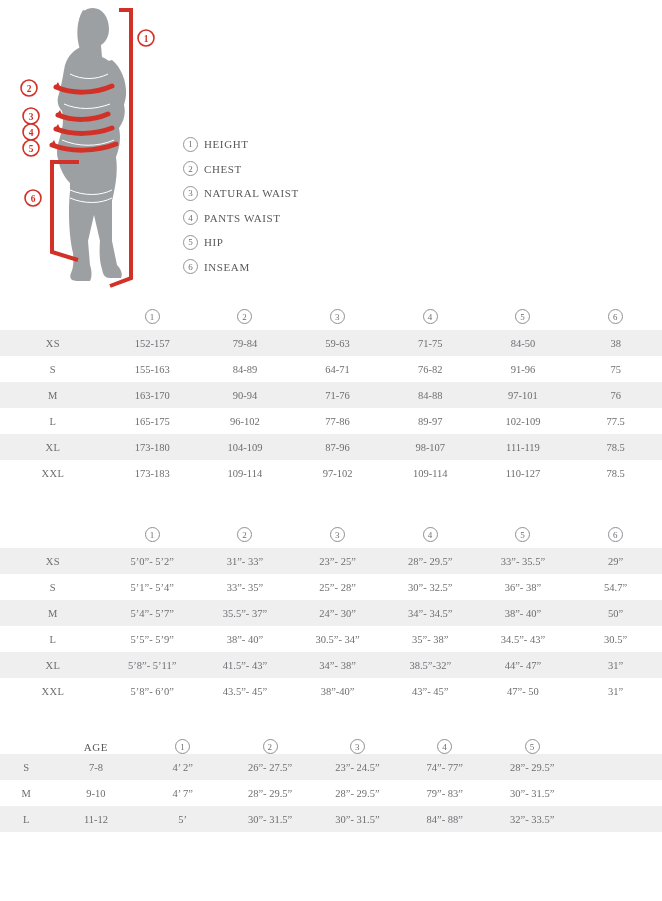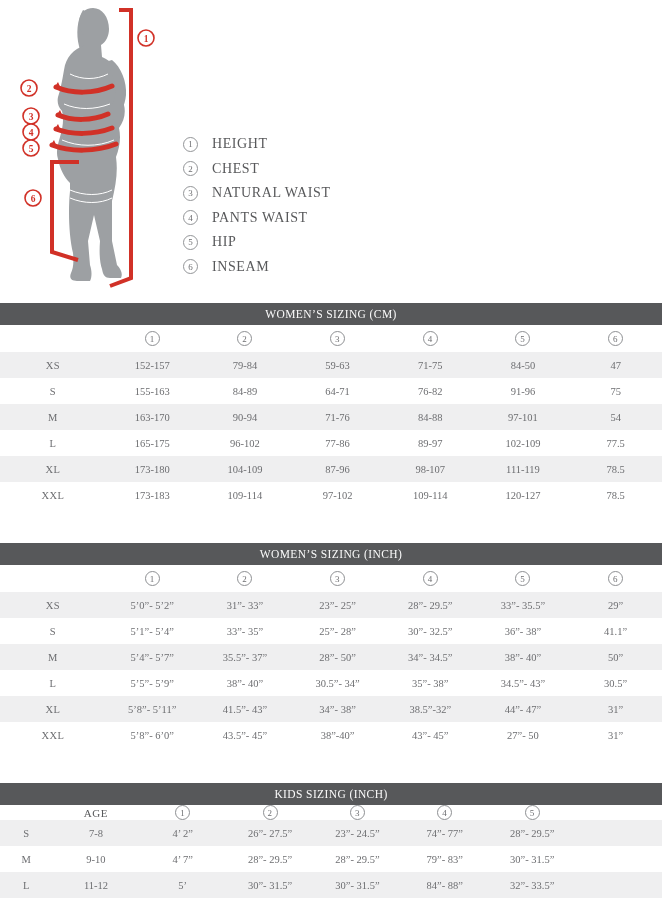--- a/index.html
+++ b/index.html
@@ -19,21 +19,21 @@
   }
 
   .legend { position:absolute; left:183px; top:136px; display:flex; flex-direction:column; }
   .legend-item { display:flex; align-items:center; height:16px; margin-bottom:8.5px; }
   .legend-circle {
     display:inline-flex; align-items:center; justify-content:center;
     width:15px; height:15px; border:1px solid #939598; border-radius:50%;
     font-size:9px; color:#6d6e71; flex:0 0 auto;
   }
   .legend-label {
-    margin-left:14px; font-size:14px; letter-spacing:0.6px; color:#58595b;
+    margin-left:6px; font-size:11px; letter-spacing:0.6px; color:#58595b;
   }
 
   
   .table-block { margin-bottom:35px; }
   .table-title {
     height:22px; background:#57585a; color:#fbfbfb;
     display:flex; align-items:center; justify-content:center;
     font-size:11.5px; letter-spacing:0.4px;
   }
   table.sizing { width:662px; border-collapse:collapse; table-layout:fixed; }
@@ -142,21 +142,20 @@
       <span class="legend-label">HIP</span>
     </div>
     <div class="legend-item">
       <span class="legend-circle">6</span>
       <span class="legend-label">INSEAM</span>
     </div>
   </div>
 </div>
 
 <div class="table-block">
-  <div class="table-title">WOMEN’S SIZING (CM)</div>
   <div>
       <table class="sizing">
         <colgroup>
           <col style="width: 16%;">
           <col style="width: 14%;">
           <col style="width: 14%;">
           <col style="width: 14%;">
           <col style="width: 14%;">
           <col style="width: 14%;">
           <col style="width: 14%;">
@@ -173,39 +172,39 @@
           </tr>
         </thead>
         <tbody>
           <tr>
             <td class="size-cell">XS</td>
             <td class="data-cell">152-157</td>
             <td class="data-cell">79-84</td>
             <td class="data-cell">59-63</td>
             <td class="data-cell">71-75</td>
             <td class="data-cell">84-50</td>
-            <td class="data-cell">47</td>
+            <td class="data-cell">38</td>
           </tr>
           <tr>
             <td class="size-cell">S</td>
             <td class="data-cell">155-163</td>
             <td class="data-cell">84-89</td>
             <td class="data-cell">64-71</td>
             <td class="data-cell">76-82</td>
             <td class="data-cell">91-96</td>
             <td class="data-cell">75</td>
           </tr>
           <tr>
             <td class="size-cell">M</td>
             <td class="data-cell">163-170</td>
             <td class="data-cell">90-94</td>
             <td class="data-cell">71-76</td>
             <td class="data-cell">84-88</td>
             <td class="data-cell">97-101</td>
-            <td class="data-cell">54</td>
+            <td class="data-cell">76</td>
           </tr>
           <tr>
             <td class="size-cell">L</td>
             <td class="data-cell">165-175</td>
             <td class="data-cell">96-102</td>
             <td class="data-cell">77-86</td>
             <td class="data-cell">89-97</td>
             <td class="data-cell">102-109</td>
             <td class="data-cell">77.5</td>
           </tr>
@@ -217,30 +216,29 @@
             <td class="data-cell">98-107</td>
             <td class="data-cell">111-119</td>
             <td class="data-cell">78.5</td>
           </tr>
           <tr>
             <td class="size-cell">XXL</td>
             <td class="data-cell">173-183</td>
             <td class="data-cell">109-114</td>
             <td class="data-cell">97-102</td>
             <td class="data-cell">109-114</td>
-            <td class="data-cell">120-127</td>
+            <td class="data-cell">110-127</td>
             <td class="data-cell">78.5</td>
           </tr>
         </tbody>
       </table>
     </div>
 </div>
 
 <div class="table-block">
-  <div class="table-title">WOMEN’S SIZING (INCH)</div>
   <div>
       <table class="sizing">
         <colgroup>
           <col style="width: 16%;">
           <col style="width: 14%;">
           <col style="width: 14%;">
           <col style="width: 14%;">
           <col style="width: 14%;">
           <col style="width: 14%;">
           <col style="width: 14%;">
@@ -266,27 +264,27 @@
             <td class="data-cell">33”- 35.5”</td>
             <td class="data-cell">29”</td>
           </tr>
           <tr>
             <td class="size-cell">S</td>
             <td class="data-cell">5’1”- 5’4”</td>
             <td class="data-cell">33”- 35”</td>
             <td class="data-cell">25”- 28”</td>
             <td class="data-cell">30”- 32.5”</td>
             <td class="data-cell">36”- 38”</td>
-            <td class="data-cell">41.1”</td>
+            <td class="data-cell">54.7”</td>
           </tr>
           <tr>
             <td class="size-cell">M</td>
             <td class="data-cell">5’4”- 5’7”</td>
             <td class="data-cell">35.5”- 37”</td>
-            <td class="data-cell">28”- 50”</td>
+            <td class="data-cell">24”- 30”</td>
             <td class="data-cell">34”- 34.5”</td>
             <td class="data-cell">38”- 40”</td>
             <td class="data-cell">50”</td>
           </tr>
           <tr>
             <td class="size-cell">L</td>
             <td class="data-cell">5’5”- 5’9”</td>
             <td class="data-cell">38”- 40”</td>
             <td class="data-cell">30.5”- 34”</td>
             <td class="data-cell">35”- 38”</td>
@@ -301,30 +299,29 @@
             <td class="data-cell">38.5”-32”</td>
             <td class="data-cell">44”- 47”</td>
             <td class="data-cell">31”</td>
           </tr>
           <tr>
             <td class="size-cell">XXL</td>
             <td class="data-cell">5’8”- 6’0”</td>
             <td class="data-cell">43.5”- 45”</td>
             <td class="data-cell">38”-40”</td>
             <td class="data-cell">43”- 45”</td>
-            <td class="data-cell">27”- 50</td>
+            <td class="data-cell">47”- 50</td>
             <td class="data-cell">31”</td>
           </tr>
         </tbody>
       </table>
     </div>
 </div>
 
 <div class="table-block">
-  <div class="table-title">KIDS SIZING (INCH)</div>
   <div>
       <table class="sizing kids">
         <colgroup>
           <col style="width: 8%;">
           <col style="width: 13%;">
           <col style="width: 13.2%;">
           <col style="width: 13.2%;">
           <col style="width: 13.2%;">
           <col style="width: 13.2%;">
           <col style="width: 13.2%;">

